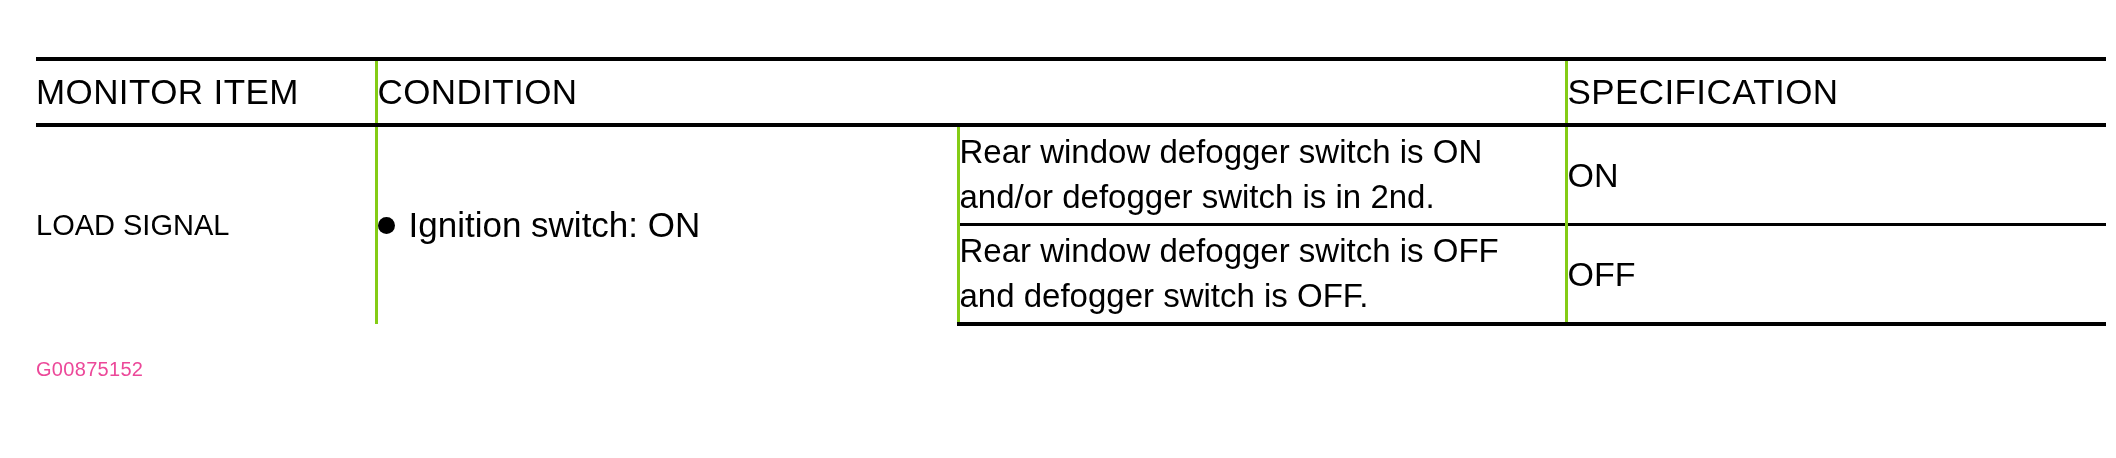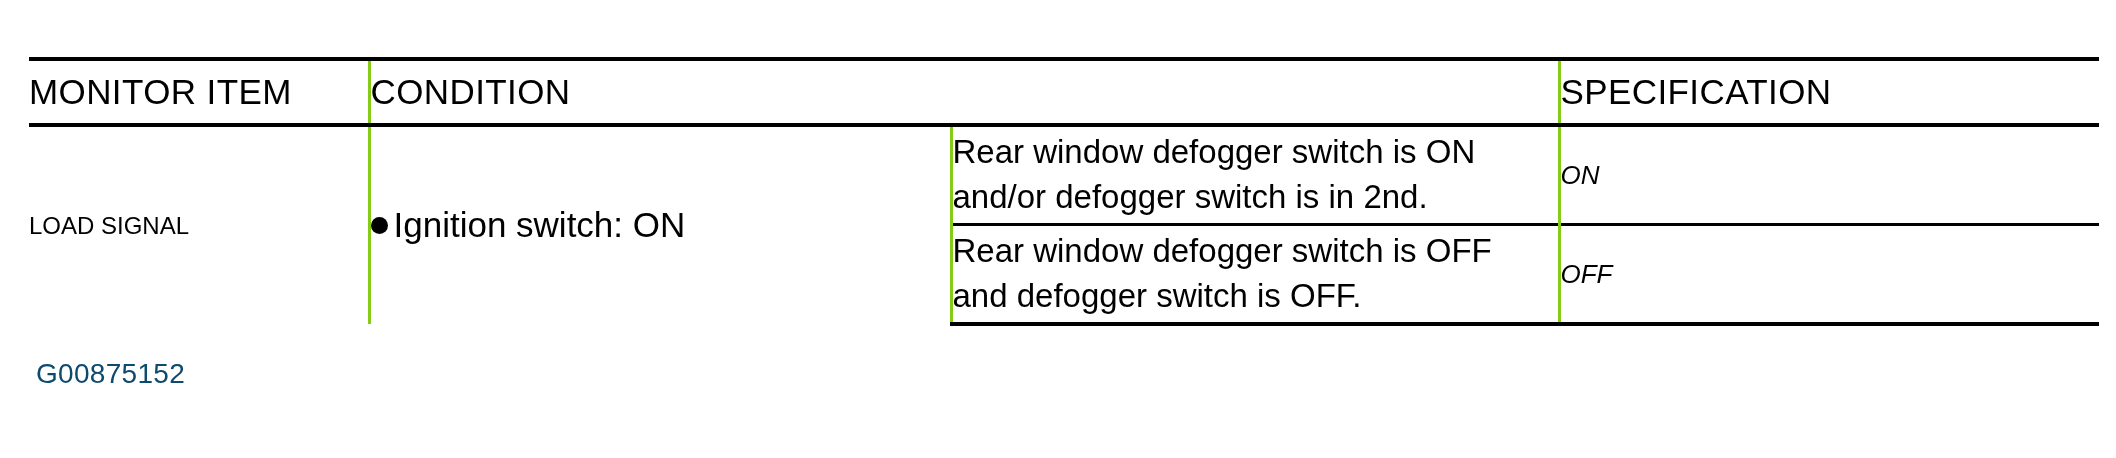--- a/index.html
+++ b/index.html
@@ -21,21 +21,21 @@
     position: absolute;
     left: 0;
     top: 0;
     width: 2116px;
     height: 458px;
   }
 
   
   .spec-table {
     position: absolute;
-    left: 29px;
+    left: 36px;
     top: 57px;
     width: 2070px;
     border-collapse: collapse;
     table-layout: fixed;
   }
 
   .spec-table td,
   .spec-table th {
     padding: 0;
     margin: 0;
@@ -67,74 +67,73 @@
     white-space: nowrap;
   }
 
   
   .cell {
     font-size: 35px;
     line-height: 1.32;
     padding: 14px 18px 14px 22px;
   }
   .cell-monitor {
-    font-size: 24px;
+    font-size: 29px;
     padding-left: 26px;
     text-align: left;
     white-space: nowrap;
   }
   .cell-condition {
     font-size: 35px;
     padding-left: 24px;
     white-space: nowrap;
   }
   .cell-sub {
     font-size: 33px;
     line-height: 1.36;
     padding: 16px 14px 16px 22px;
     height: 96px;
   }
   .cell-spec {
-    font-size: 26px;
+    font-size: 34px;
     padding-left: 26px;
     white-space: nowrap;
     height: 96px;
-    font-style: italic;
   }
 
   .hsep-inner {
     border-top: 3px solid #000;
   }
 
   .bullet-line {
     display: flex;
     align-items: center;
-    gap: 6px;
+    gap: 14px;
   }
   .bullet-dot {
     display: inline-block;
     width: 17px;
     height: 17px;
     border-radius: 50%;
     background: #000;
     flex: 0 0 auto;
   }
 
   .sub-line {
     display: block;
   }
 
   
   .caption {
     position: absolute;
     left: 36px;
     top: 358px;
-    font-size: 28px;
+    font-size: 20px;
     letter-spacing: 0.3px;
-    color: #0c4a6e;
+    color: #ec4899;
     white-space: nowrap;
   }
 </style>
 </head>
 <body>
 
 <div class="page">
 
   <table class="spec-table">
     <colgroup>

